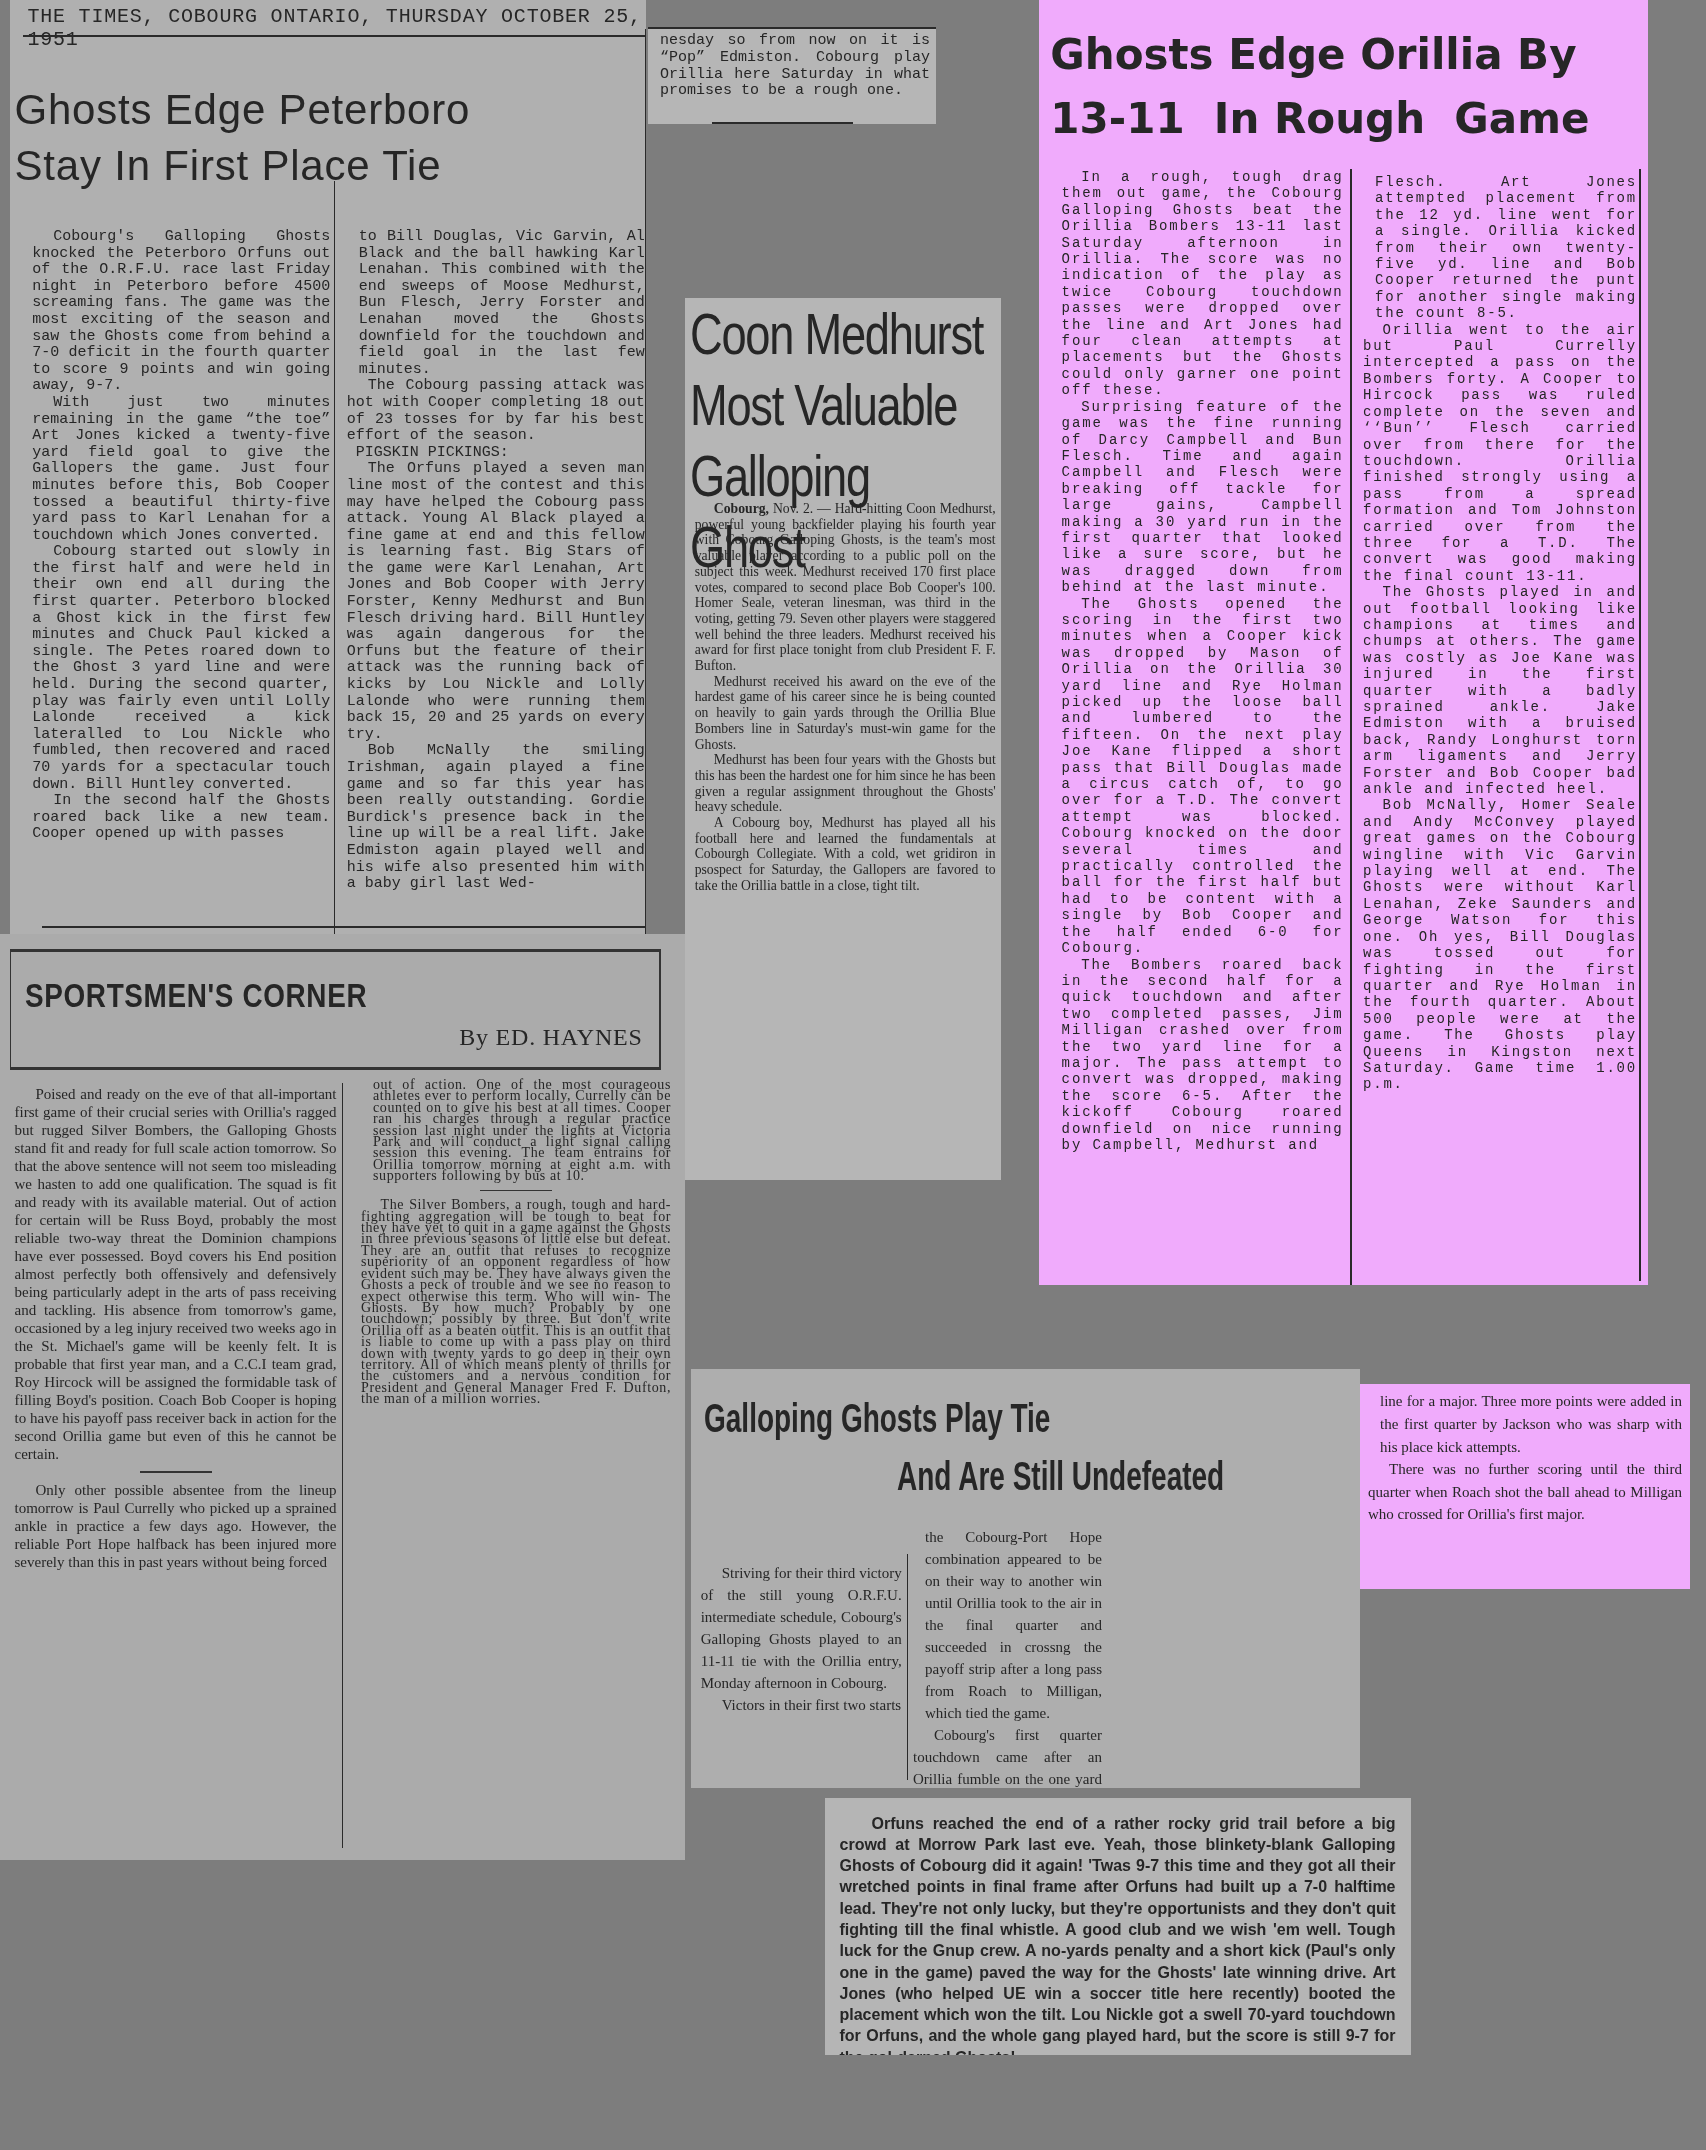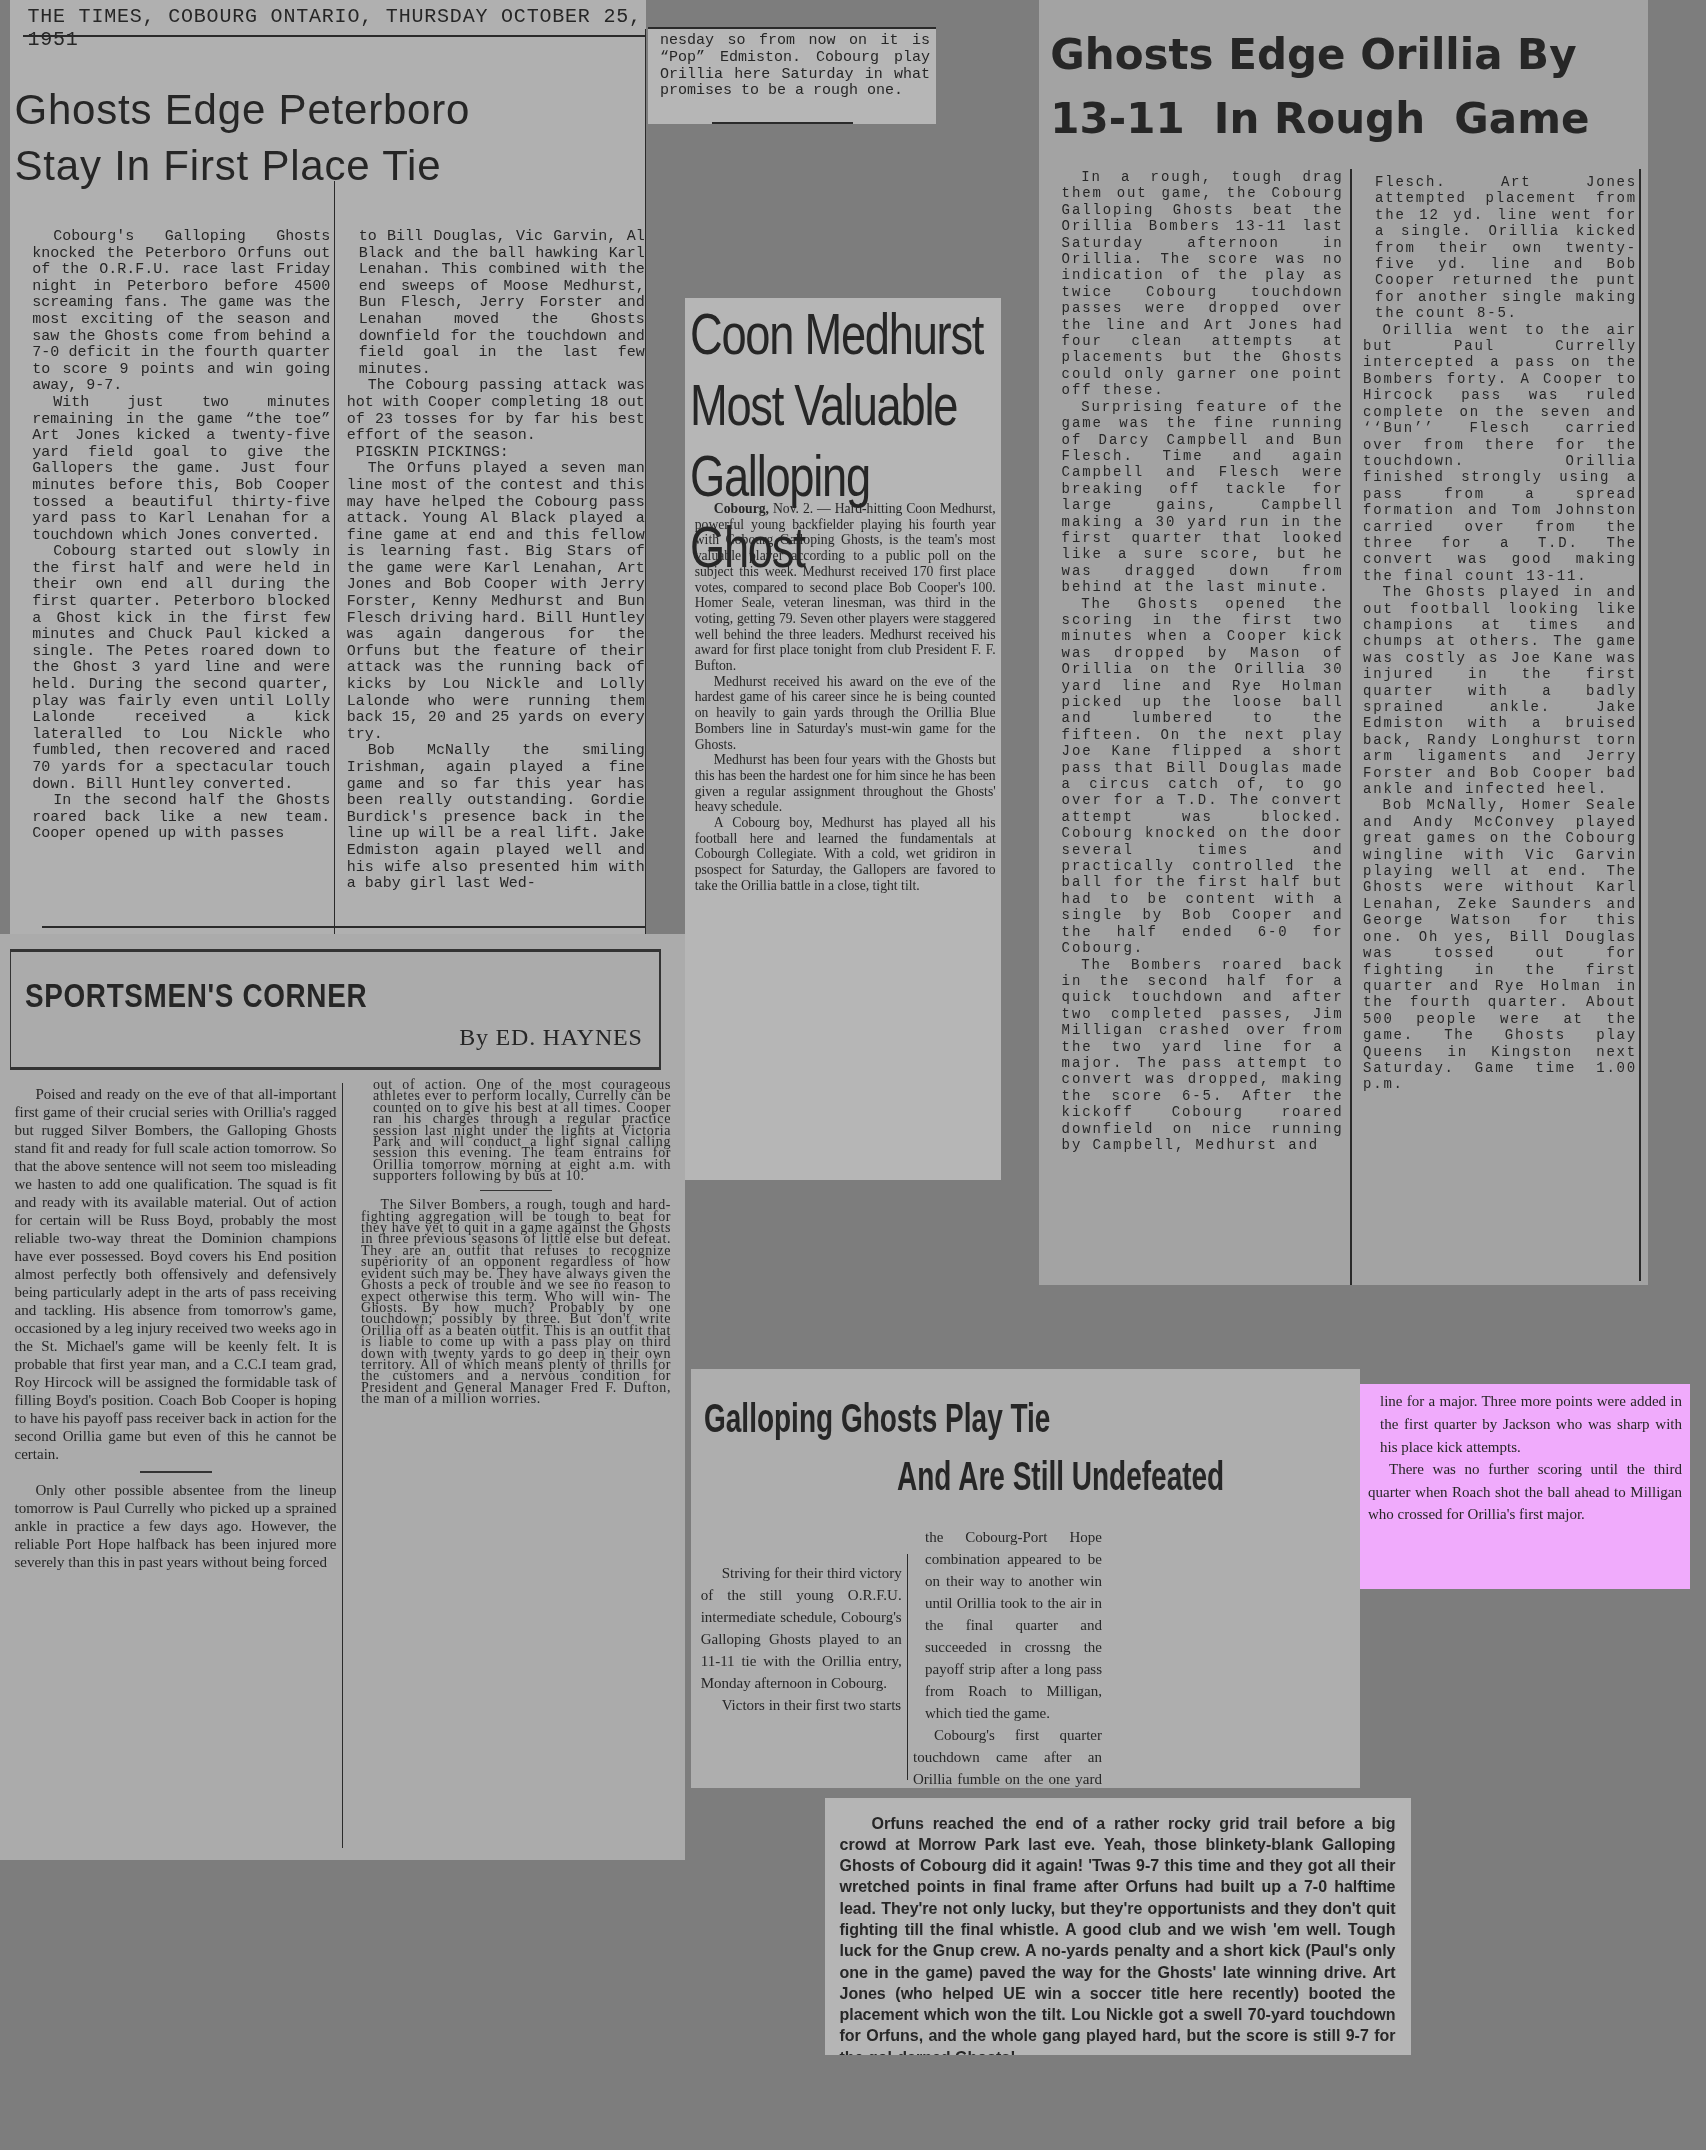--- a/index.html
+++ b/index.html
@@ -46,21 +46,21 @@
   #medhurst-headline {
     position:absolute; left:4.8px; top:0px; width:306px;
     font-family:"Liberation Sans Narrow","Liberation Sans",sans-serif;
     font-size:58px; line-height:71px; transform:scaleX(0.78); transform-origin:left top; width:387px;
     letter-spacing:-1.6px;
   }
   #medhurst-body { position:absolute; left:9.7px; top:203px; width:301px; font-size:13.7px; line-height:15.7px; }
   #medhurst-body .dateline { font-weight:bold; }
 
   
-  #clip-orillia { left:1039px; top:0px; width:609px; height:1285px; background:#a3a3a3; }
+  #clip-orillia { left:1039px; top:0px; width:609px; height:1285px; background:#f0abfc; }
   #orillia-headline {
     position:absolute; left:11.3px; top:22.6px; width:596px;
     font-family:"DejaVu Sans","Liberation Sans",sans-serif; font-weight:bold;
     font-size:42px; line-height:64px;
   }
   #orillia-col1 { position:absolute; left:22.6px; top:169px; width:282px; font-size:14px; line-height:16.4px; letter-spacing:1.9px; }
   #orillia-col2 { position:absolute; left:324px; top:174px; width:274px; font-size:14px; line-height:16.4px; letter-spacing:1.8px; }
   #orillia-divider { left:311px; top:169px; height:1120px; }
   #orillia-right-border { left:600px; top:169px; height:1112px; }
 

